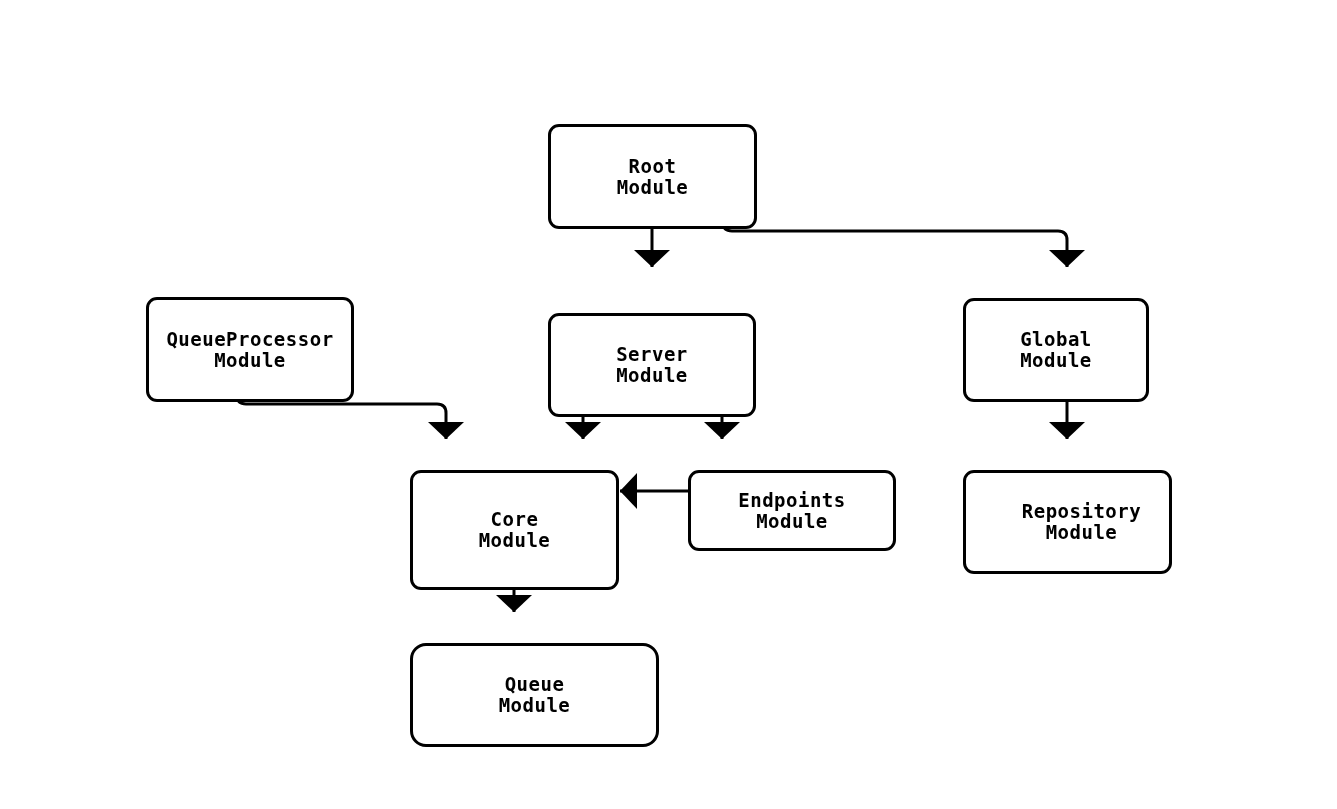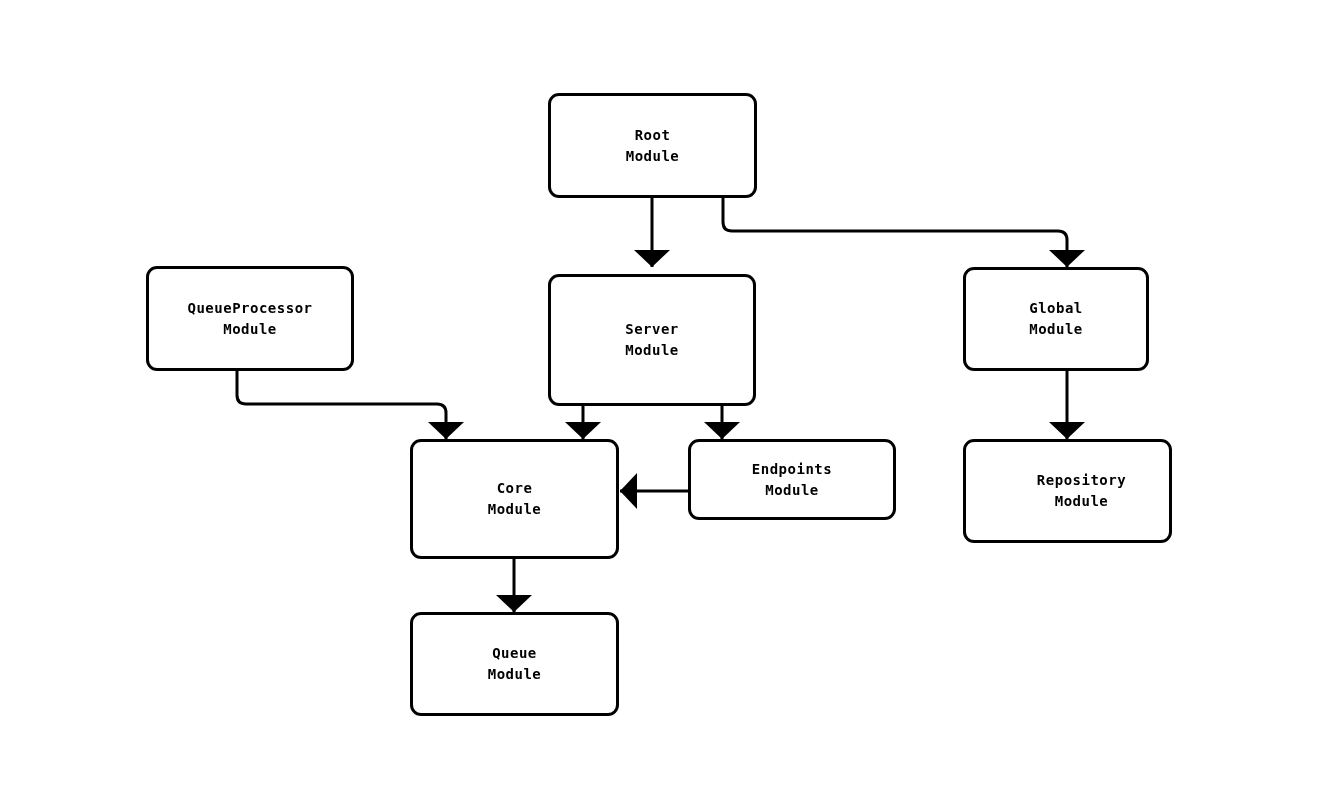--- a/index.html
+++ b/index.html
@@ -34,24 +34,25 @@
     position: absolute;
     display: flex;
     align-items: center;
     justify-content: center;
     text-align: center;
     background: var(--node-fill);
     border: 3px solid var(--stroke);
     border-radius: 11px;
     color: var(--text);
     font-weight: bold;
-    font-size: 14px;
+    font-size: 19px;
     line-height: 21px;
     white-space: pre-line;
     letter-spacing: 0.5px;
+    margin-top: 31px;
   }
 </style>
 </head>
 <body>
 
 <div id="canvas">
 
   <svg id="edges" xmlns="http://www.w3.org/2000/svg">
     <defs>
       <marker id="arrowhead" markerUnits="userSpaceOnUse" markerWidth="20" markerHeight="38" refX="17" refY="19" orient="auto">
@@ -67,26 +68,26 @@
         <path d="M 688 491 L 620 491" class="edge" marker-end="url(#arrowhead)"></path>
         <path d="M 1067 371 L 1067 439" class="edge" marker-end="url(#arrowhead)"></path>
         <path d="M 514 543 L 514 612" class="edge" marker-end="url(#arrowhead)"></path>
       </g>
   </svg>
 
   <div class="node" style="left: 548px; top: 93px; width: 209px; height: 105px;">Root
 Module</div>
   <div class="node" style="left: 146px; top: 266px; width: 208px; height: 105px;">QueueProcessor
 Module</div>
-  <div class="node" style="left: 548px; top: 274px; width: 208px; height: 132px; text-align: right;">Server
+  <div class="node" style="left: 548px; top: 282px; width: 208px; height: 104px; text-align: right;">Server
 Module</div>
   <div class="node" style="left: 963px; top: 267px; width: 186px; height: 104px;">Global
 Module</div>
   <div class="node" style="left: 410px; top: 439px; width: 209px; height: 120px;">Core
 Module</div>
   <div class="node" style="left: 688px; top: 439px; width: 208px; height: 81px;">Endpoints
 Module</div>
   <div class="node" style="left: 963px; top: 439px; width: 209px; height: 104px; padding-left: 28px;">Repository
 Module</div>
-  <div class="node" style="left: 410px; top: 612px; width: 209px; height: 104px;">Queue
+  <div class="node" style="left: 410px; top: 612px; width: 249px; height: 104px; border-radius: 16px;">Queue
 Module</div>
 
 </div>
 
 </body></html>

